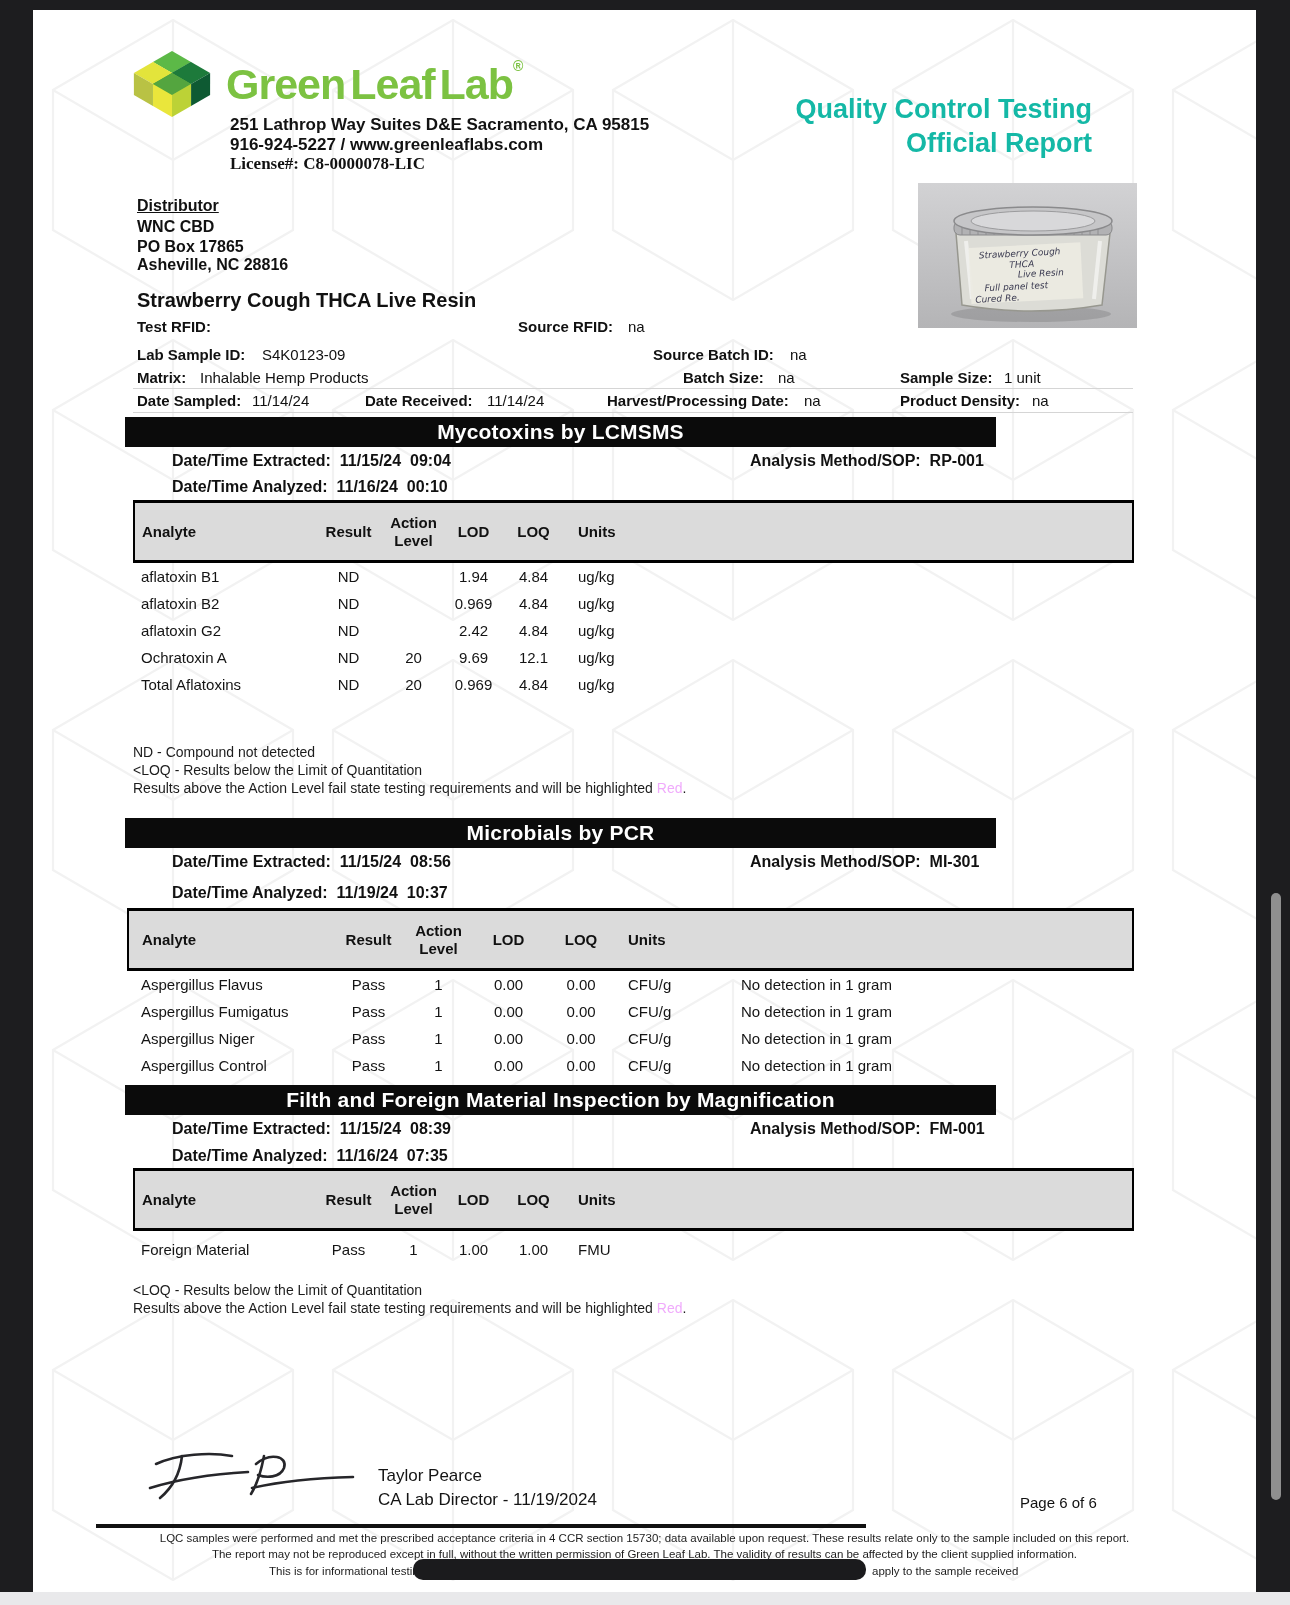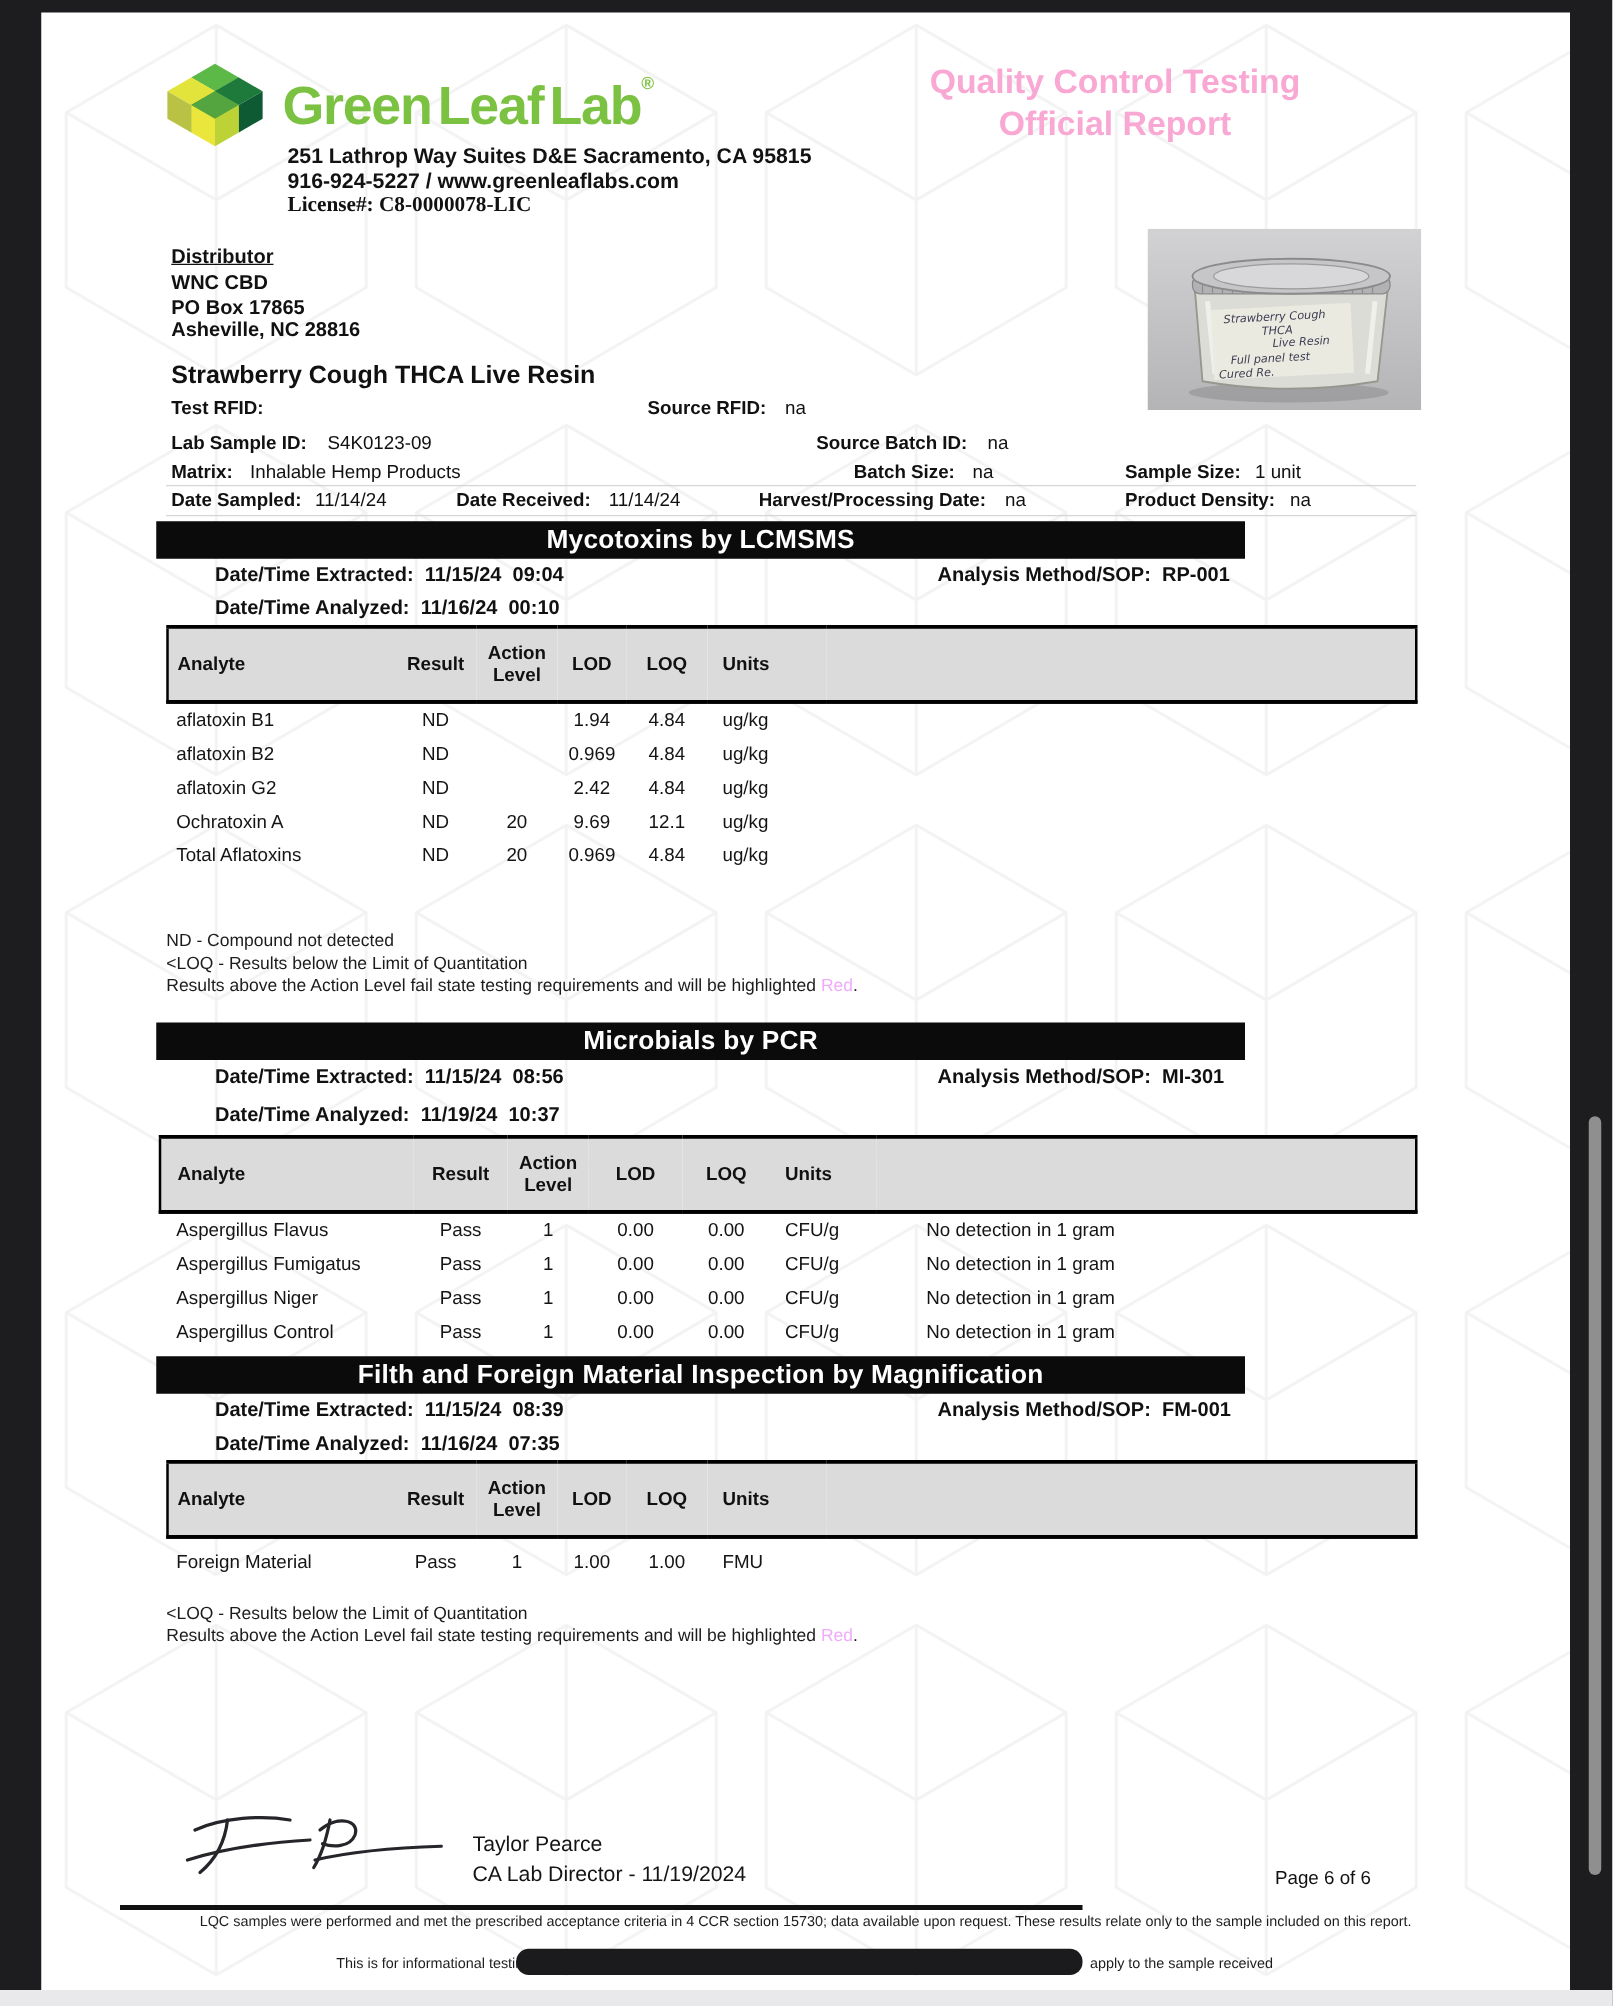--- a/index.html
+++ b/index.html
@@ -5,21 +5,21 @@
   html,body{margin:0;padding:0;}
   .canvas{position:relative;width:1290px;height:1605px;background:#1d1d1f;overflow:hidden;
           font-family:"Liberation Sans","DejaVu Sans",sans-serif;color:#111;}
   .paper{position:absolute;left:33px;top:10px;width:1223px;height:1582px;background:#ffffff;}
   .abs{position:absolute;}
   .pre{white-space:pre;}
   .brand{font-size:43px;font-weight:bold;color:#7cc242;letter-spacing:-1px;word-spacing:-6px;}
   .brand sup{font-size:14px;vertical-align:28px;}
   .addr{font-size:17px;font-weight:bold;color:#121212;}
   .lic{font-family:"Liberation Serif","DejaVu Serif",serif;font-size:17px;font-weight:bold;}
-  .rpt-title{width:400px;text-align:center;font-size:27px;font-weight:bold;color:#f9a8d4;}
+  .rpt-title{width:400px;text-align:right;font-size:27px;font-weight:bold;color:#14b8a6;margin-top:44px;}
   .dist{font-size:16px;font-weight:bold;}
   .dist-h{text-decoration:underline;}
   .prod{font-size:20px;font-weight:bold;}
   .lbl{font-size:15px;font-weight:bold;}
   .val{font-size:15px;white-space:pre;}
   .rule{height:1px;background:#d5d5d5;}
   .banner{left:125px;width:871px;height:30px;background:#0b0b0b;color:#fff;text-align:center;
           font-size:21px;font-weight:bold;line-height:30px;letter-spacing:.2px;}
   .dateline{font-size:16px;font-weight:bold;white-space:pre;}
   table{border-collapse:collapse;table-layout:fixed;position:absolute;}
@@ -360,19 +360,20 @@
       <path d="M104,58 C138,50 172,48 205,47"></path>
     </g>
   </svg>
   <div class="abs sig-name" style="left:378px;top:1466px;">Taylor Pearce</div>
   <div class="abs sig-name" style="left:378px;top:1490px;">CA Lab Director - 11/19/2024</div>
   <div class="abs" style="left:1020px;top:1494px;font-size:15px;">Page 6 of 6</div>
 
   <div class="abs" style="left:96px;top:1524px;width:770px;height:4px;background:#111;"></div>
 
   <div class="abs legal legal-c" style="top:1532px;">LQC samples were performed and met the prescribed acceptance criteria in 4 CCR section 15730; data available upon request. These results relate only to the sample included on this report.</div>
+  <div class="abs legal legal-c" style="top:1548px;">The report may not be reproduced except in full, without the written permission of Green Leaf Lab. The validity of results can be affected by the client supplied information.</div>
   <div class="abs legal" style="right:865px;top:1565px;white-space:nowrap;">This is for informational testing</div>
   <div class="abs redact" style="left:413px;top:1559px;width:453px;height:21px;"></div>
   <div class="abs legal" style="left:872px;top:1565px;white-space:nowrap;">apply to the sample received</div>
 
   <div class="abs strip"></div>
   <div class="abs thumb"></div>
 </div>
 
 </body></html>

